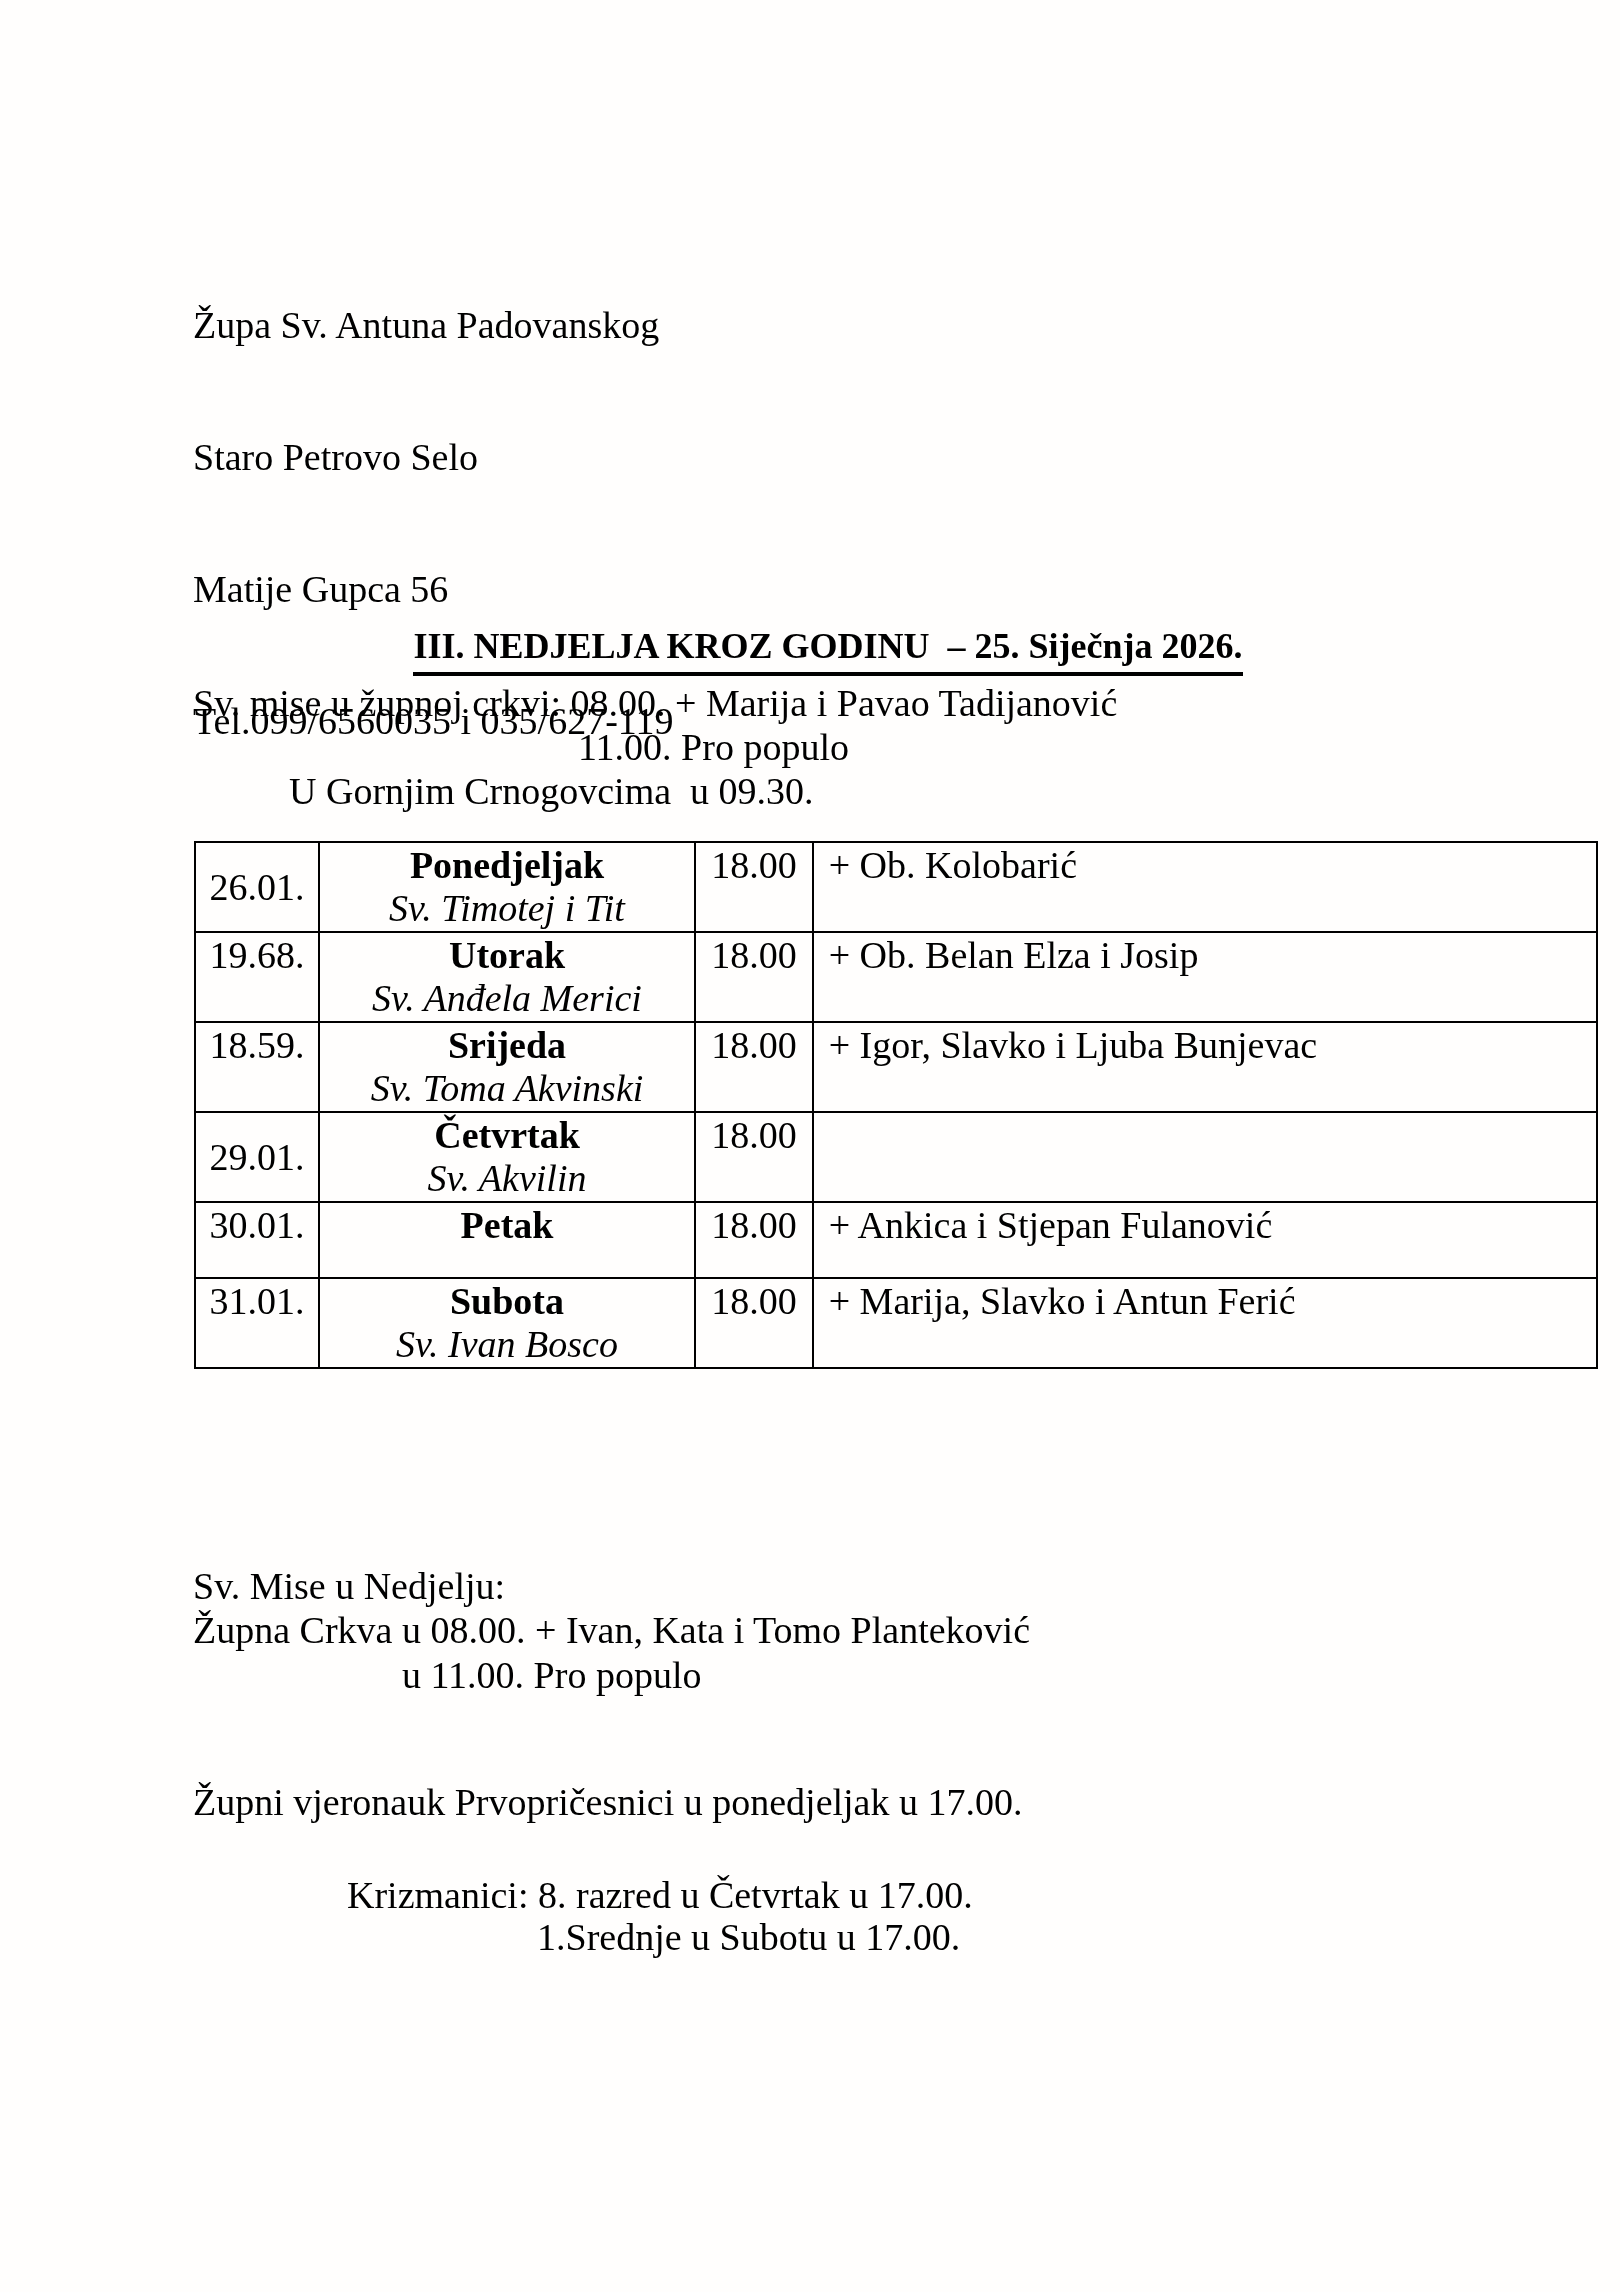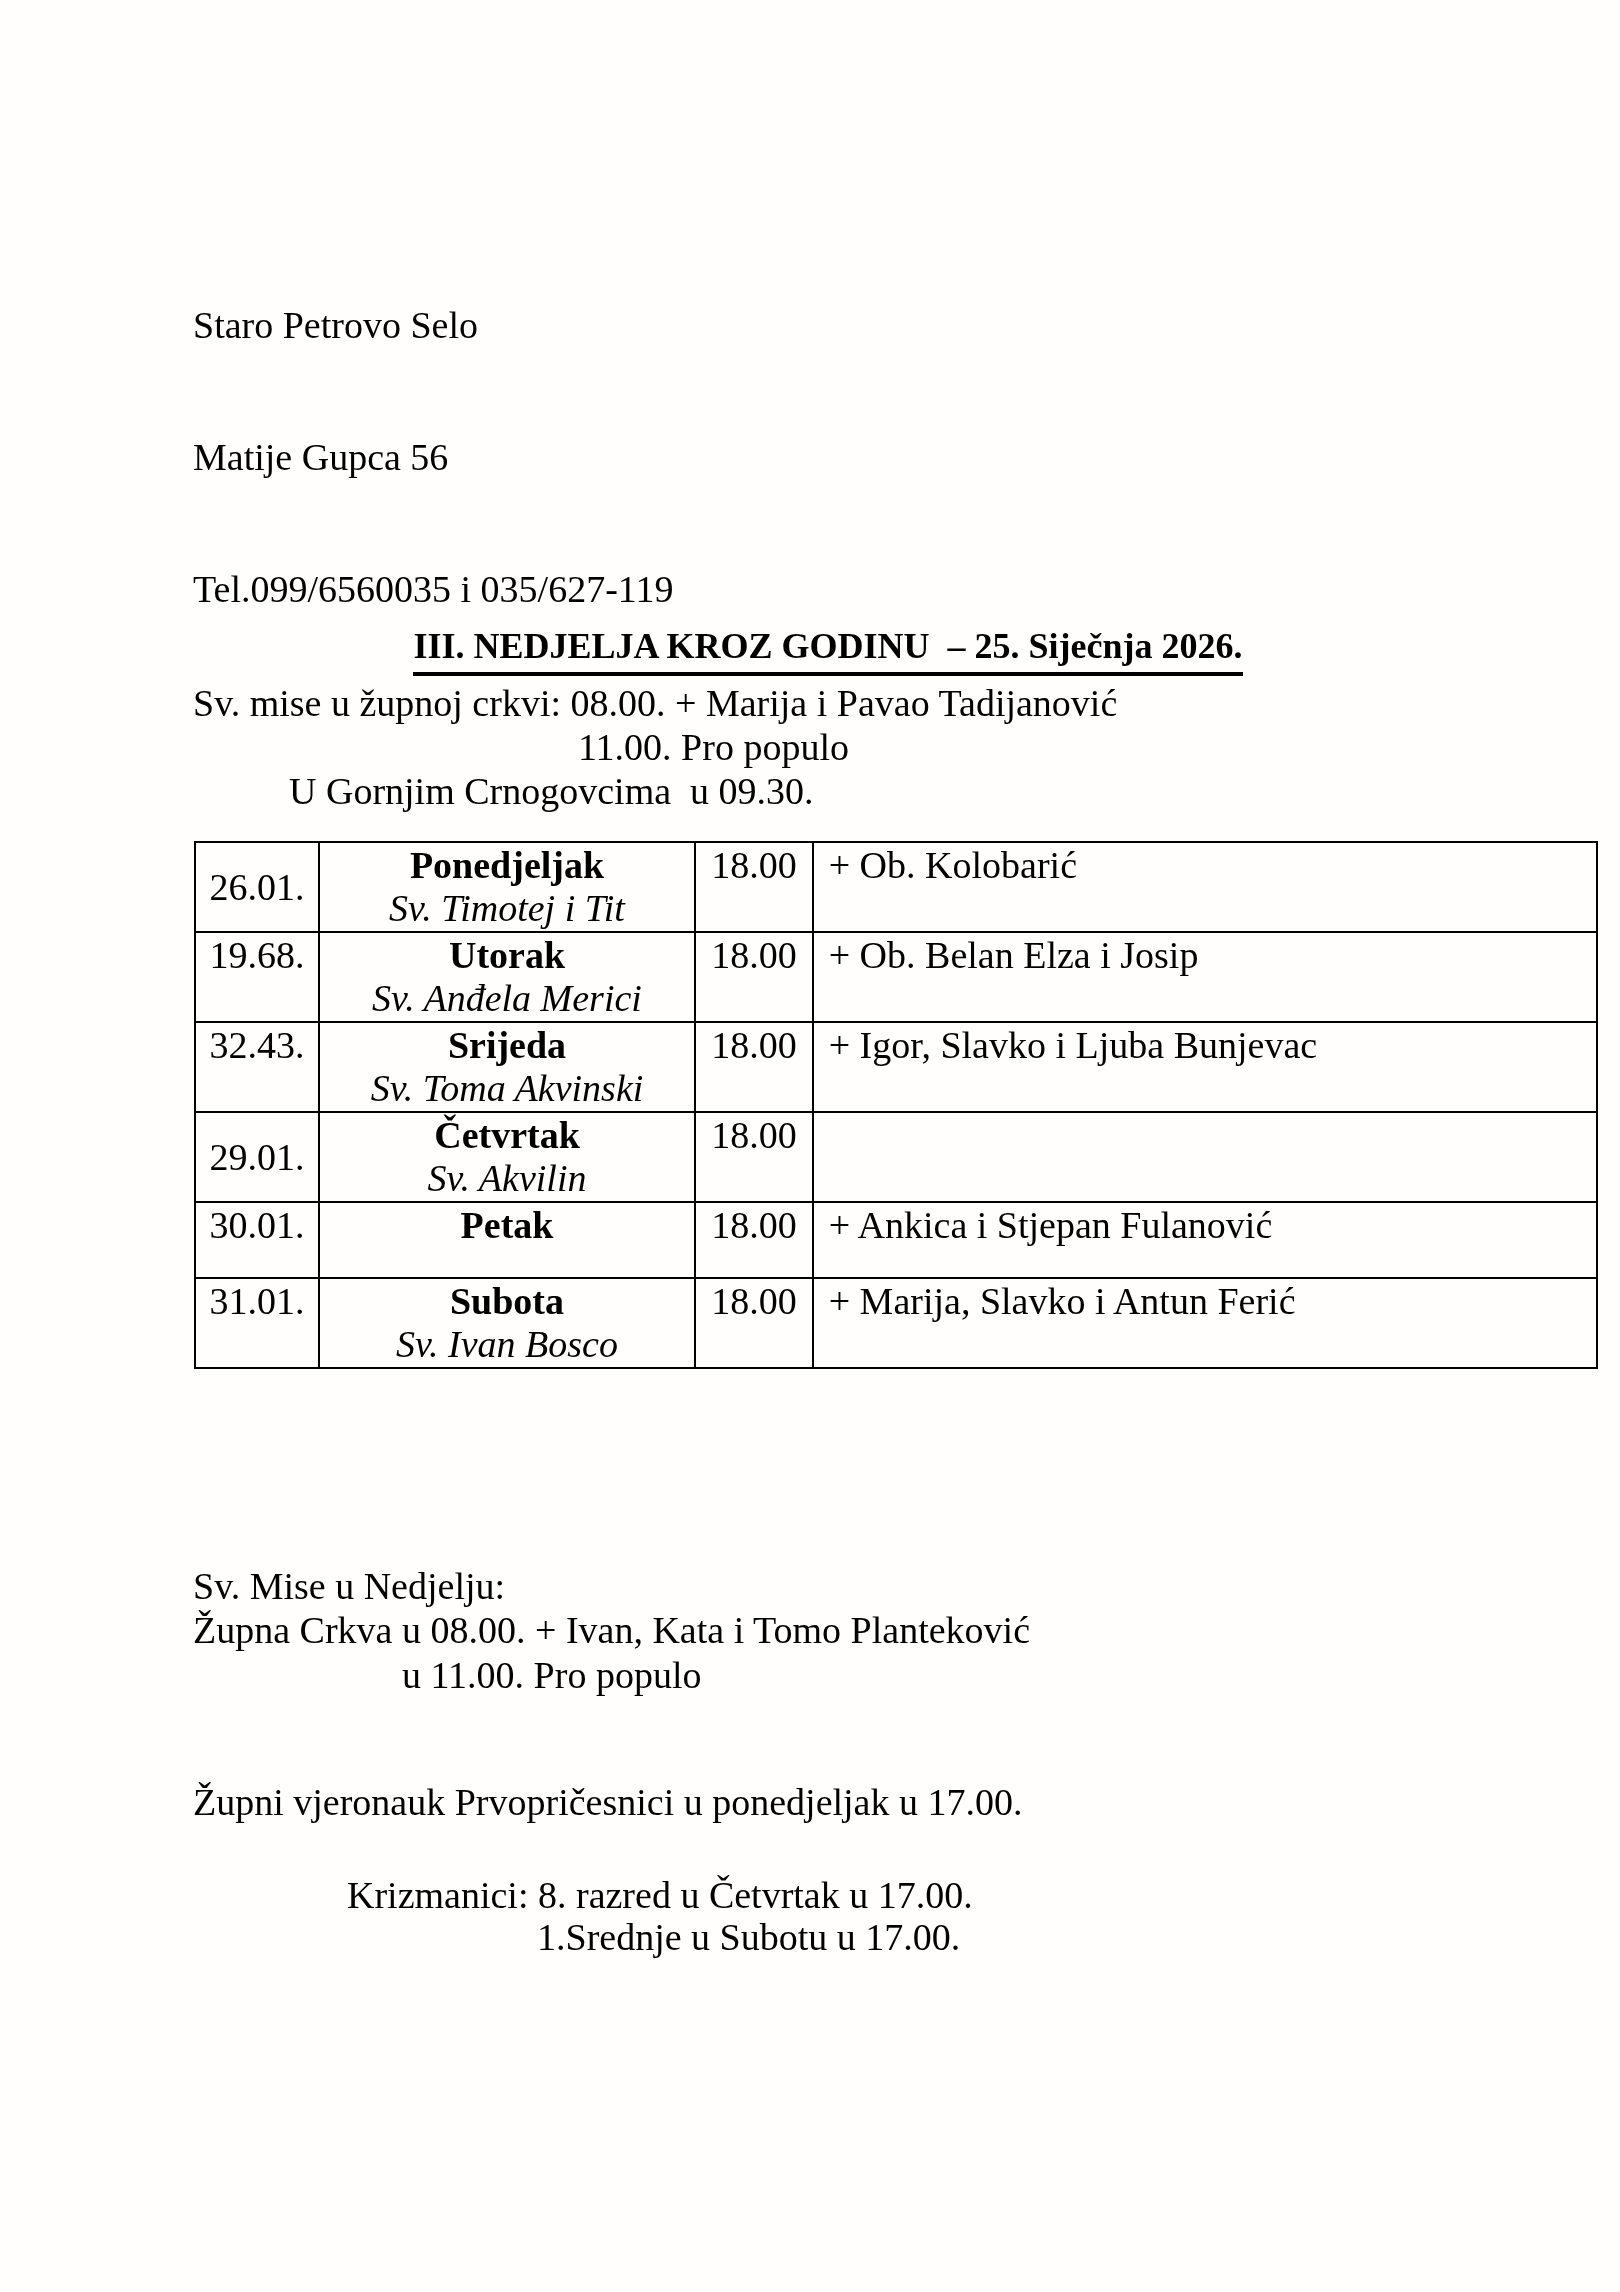--- a/index.html
+++ b/index.html
@@ -70,20 +70,21 @@
   .saint-name { font-style: italic; }
   .time-cell  { text-align: center; }
   .intent-cell{ text-align: left; padding-left: 14.7px !important; }
 </style>
 </head>
 <body>
 
 <div class="page">
 
   <div class="abs header-block">
+    <div>Župa Sv. Antuna Padovanskog</div>
     <div>Staro Petrovo Selo</div>
     <div>Matije Gupca 56</div>
     <div>Tel.099/6560035 i 035/627-119</div>
   </div>
 
   <div class="abs sec-title title-1">
     <span class="u">III. NEDJELJA KROZ GODINU  – 25. Siječnja 2026.</span>
   </div>
 
   <div class="abs body-line" style="top:681px; left:193px;">Sv. mise u župnoj crkvi: 08.00. + Marija i Pavao Tadijanović</div>
@@ -110,21 +111,21 @@
       <tr>
         <td class="date-cell">19.68.</td>
         <td class="day-cell">
           <div class="day-name">Utorak</div>
           <div class="saint-name">Sv. Anđela Merici</div>
         </td>
         <td class="time-cell">18.00</td>
         <td class="intent-cell">+ Ob. Belan Elza i Josip</td>
       </tr>
       <tr>
-        <td class="date-cell">32.43.</td>
+        <td class="date-cell">18.59.</td>
         <td class="day-cell">
           <div class="day-name">Srijeda</div>
           <div class="saint-name">Sv. Toma Akvinski</div>
         </td>
         <td class="time-cell">18.00</td>
         <td class="intent-cell">+ Igor, Slavko i Ljuba Bunjevac</td>
       </tr>
       <tr>
         <td class="date-cell vmid">29.01.</td>
         <td class="day-cell">

